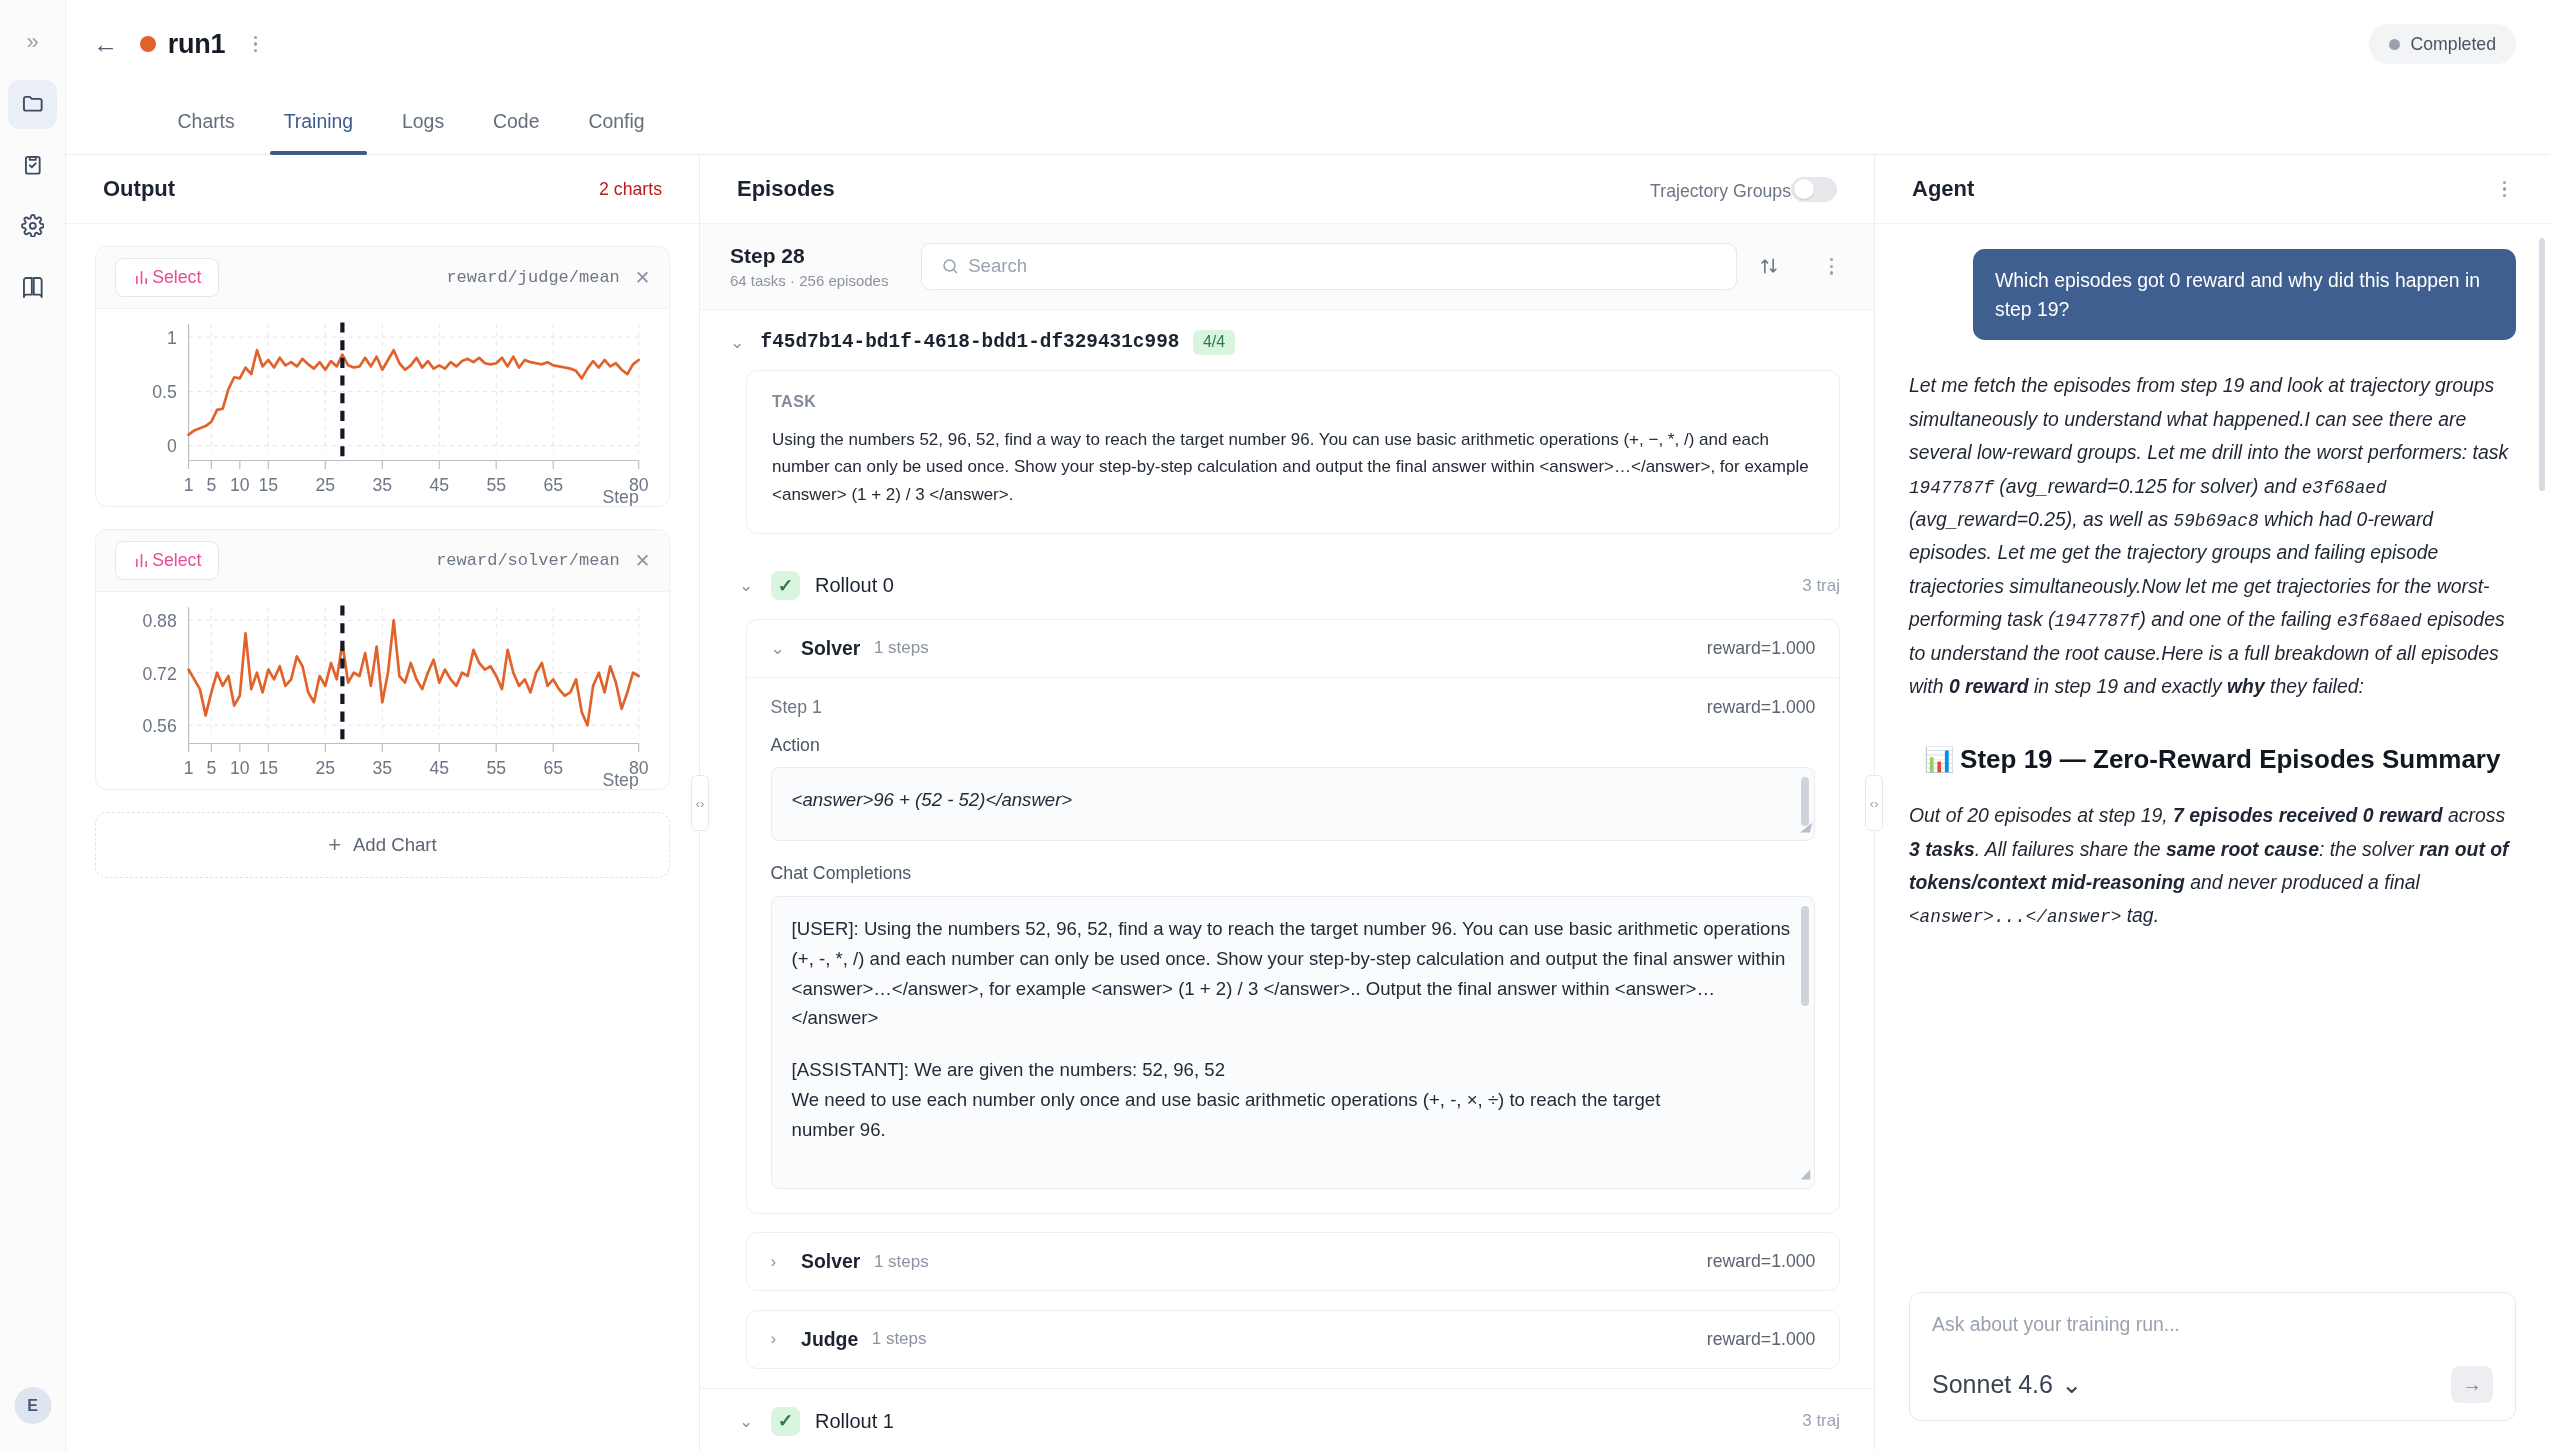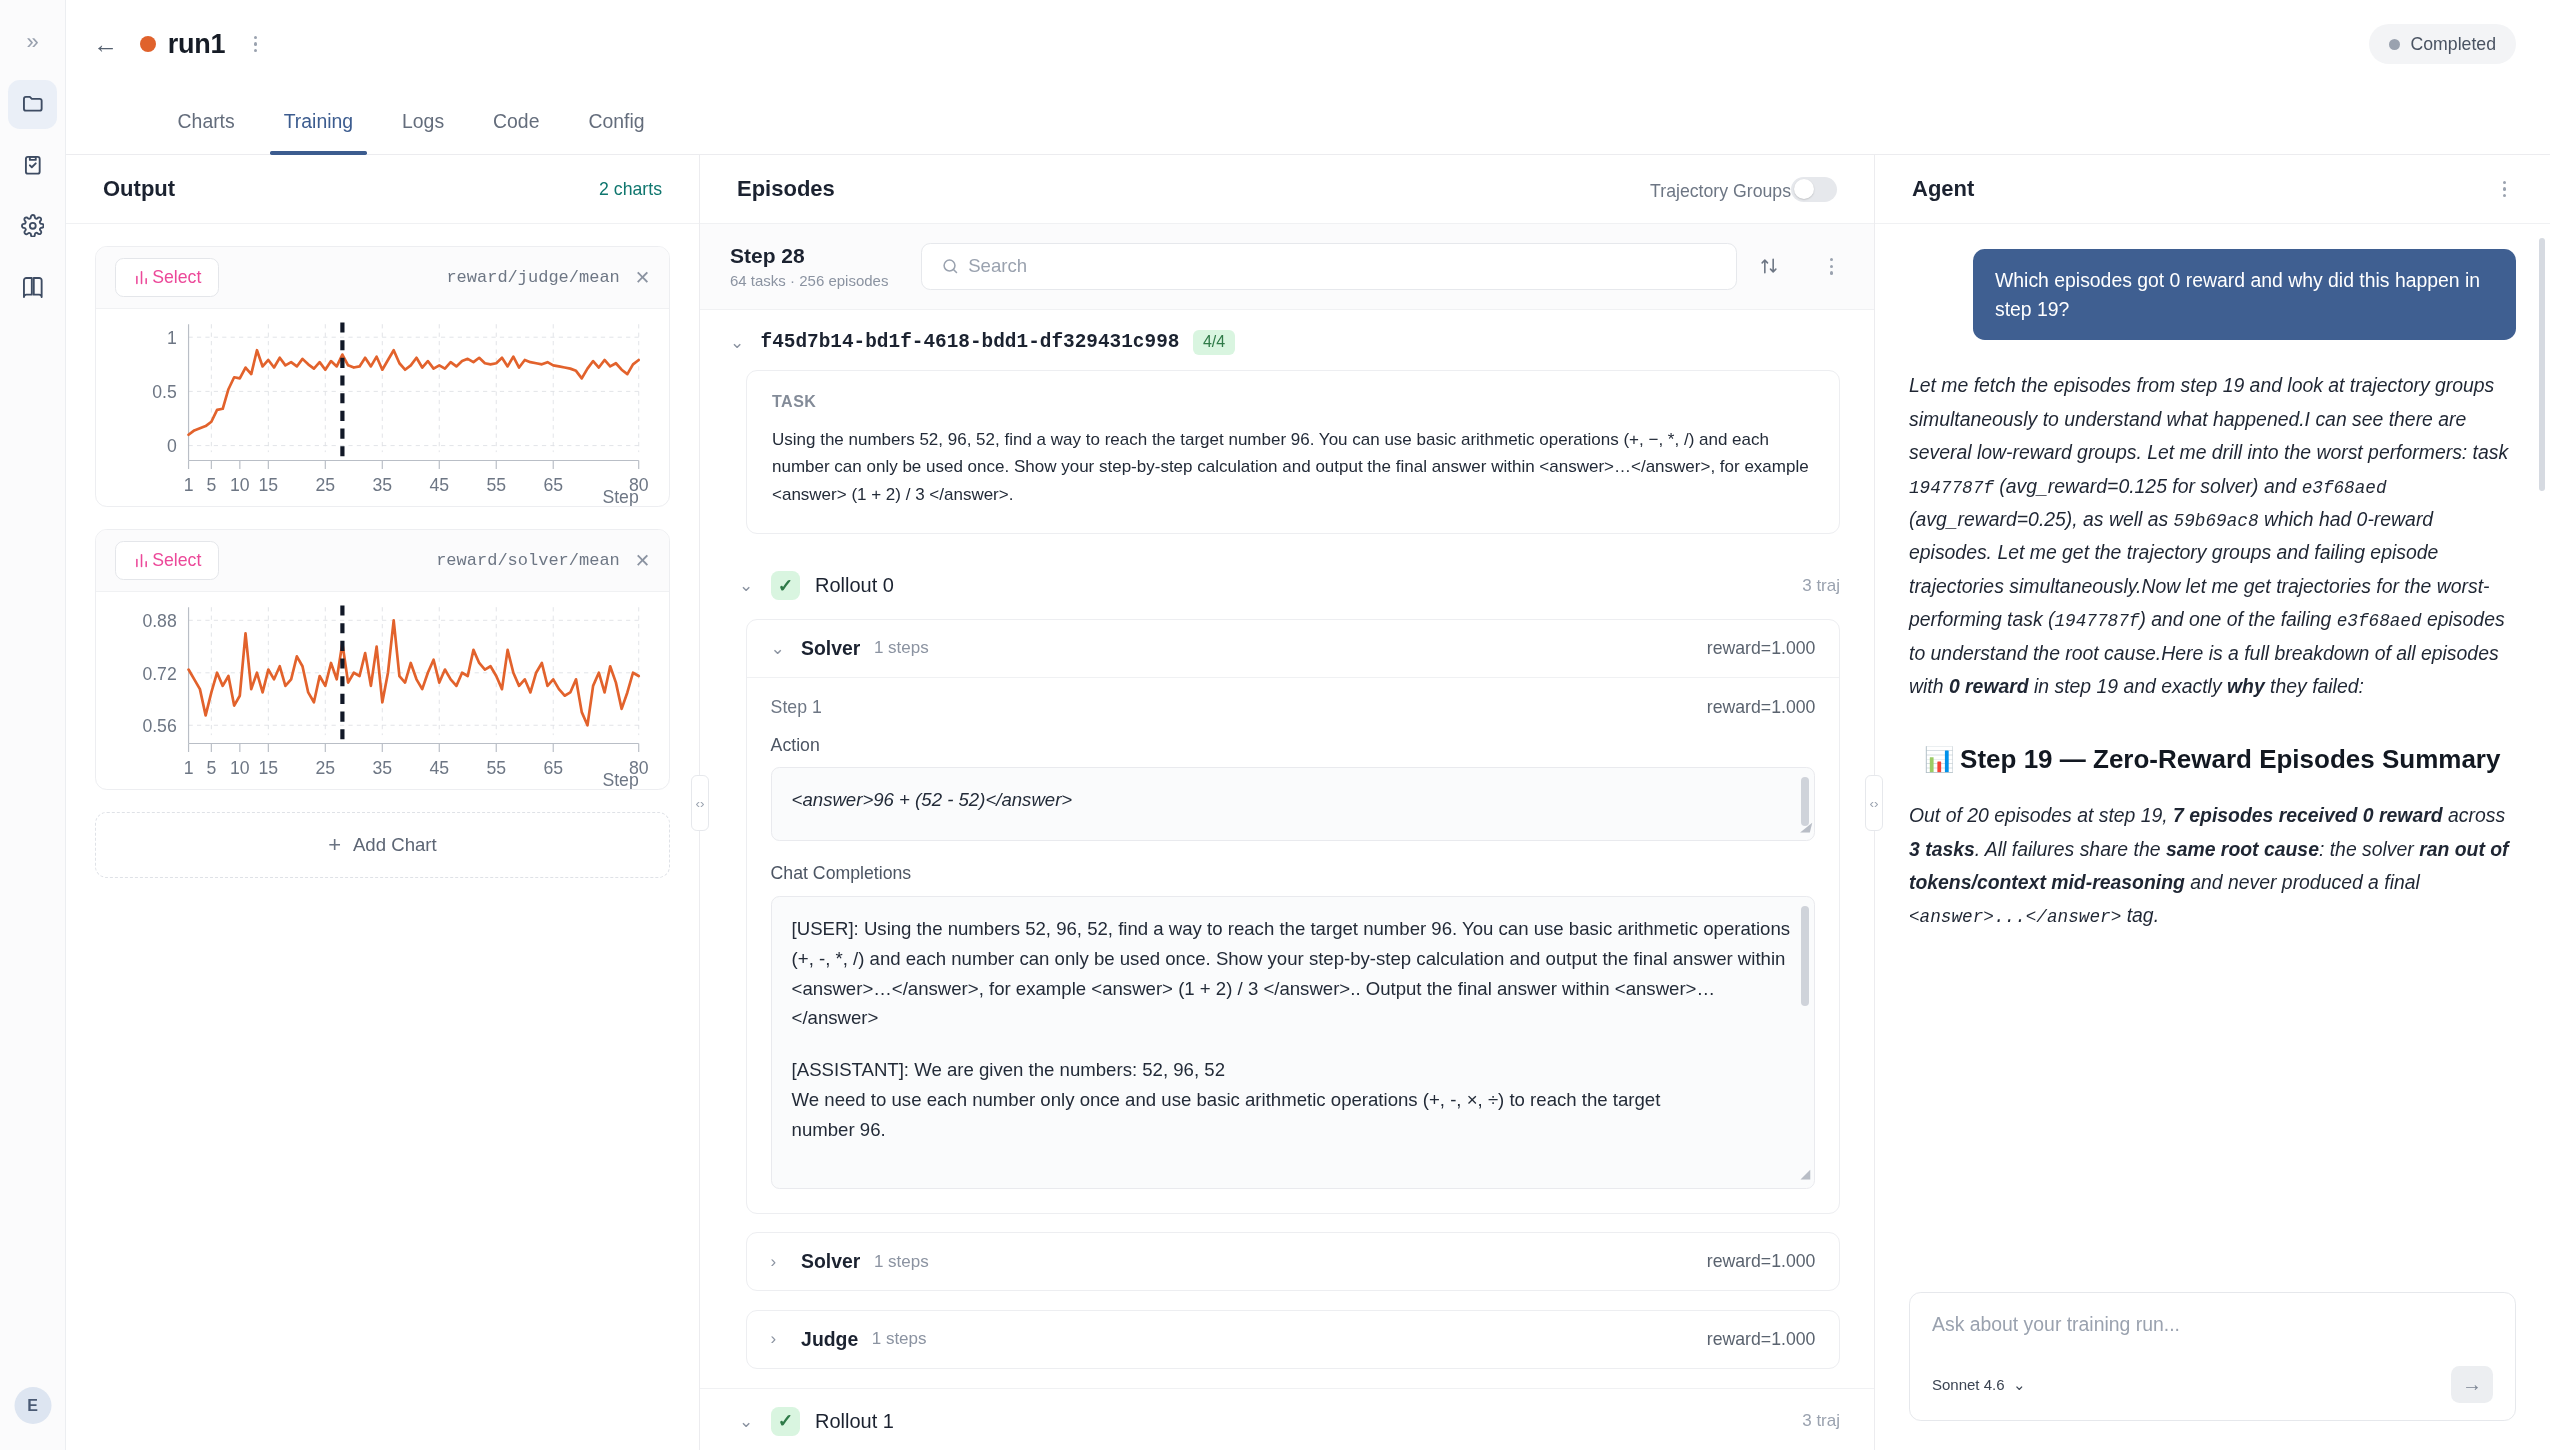--- a/index.html
+++ b/index.html
@@ -83,21 +83,21 @@
   
   .metrics {
     width: 634px; flex: 0 0 634px; display: flex; flex-direction: column;
     border-right: 0.8px solid #ececef; background: #fff; min-height: 0;
   }
   .pane-head {
     height: 69px; flex: 0 0 69px; display: flex; align-items: center;
     padding: 0 37px; border-bottom: 0.8px solid #f0f1f3;
   }
   .pane-title { font-size: 22px; font-weight: 600; color: #1b2230; }
-  .pane-head .right { margin-left: auto; font-size: 17.7px; color: #0f766e; }
+  .pane-head .right { margin-left: auto; font-size: 17.7px; color: #b91c1c; }
   .metrics-body { flex: 1; overflow: hidden; padding: 22px 29px; }
 
   .chart-card {
     border: 0.8px solid #edeef1; border-radius: 11.8px; background: #fff;
     margin-bottom: 22px; overflow: hidden;
   }
   .chart-card-head {
     height: 62px; display: flex; align-items: center; padding: 0 18.6px;
     background: #fbfbfc; border-bottom: 0.8px solid #f0f1f3;
   }
@@ -255,21 +255,21 @@
     border-radius: 3.4px; background: #d6dae1;
   }
   .agent-compose {
     margin: 0 34px 30px; border: 0.8px solid #e6e8ec; border-radius: 11.8px;
     padding: 20px 22px 17px; background: #fff;
   }
   .compose-placeholder { font-size: 19.4px; color: #9aa2af; margin-bottom: 30px; }
   .compose-foot { display: flex; align-items: center; }
   .model-pick {
     display: inline-flex; align-items: center; gap: 8.4px;
-    font-size: 15px; color: #3b4452; cursor: pointer;
+    font-size: 25px; color: #3b4452; cursor: pointer;
   }
   .send-btn {
     margin-left: auto; width: 42px; height: 37px; border-radius: 8.4px;
     background: #eceef1; color: #7b8493; display: flex; align-items: center;
     justify-content: center; font-size: 20px; cursor: pointer;
   }
   .chart-emoji { font-size: 24.5px; margin-right: 5px; }
 </style>
 </head>
 <body>

